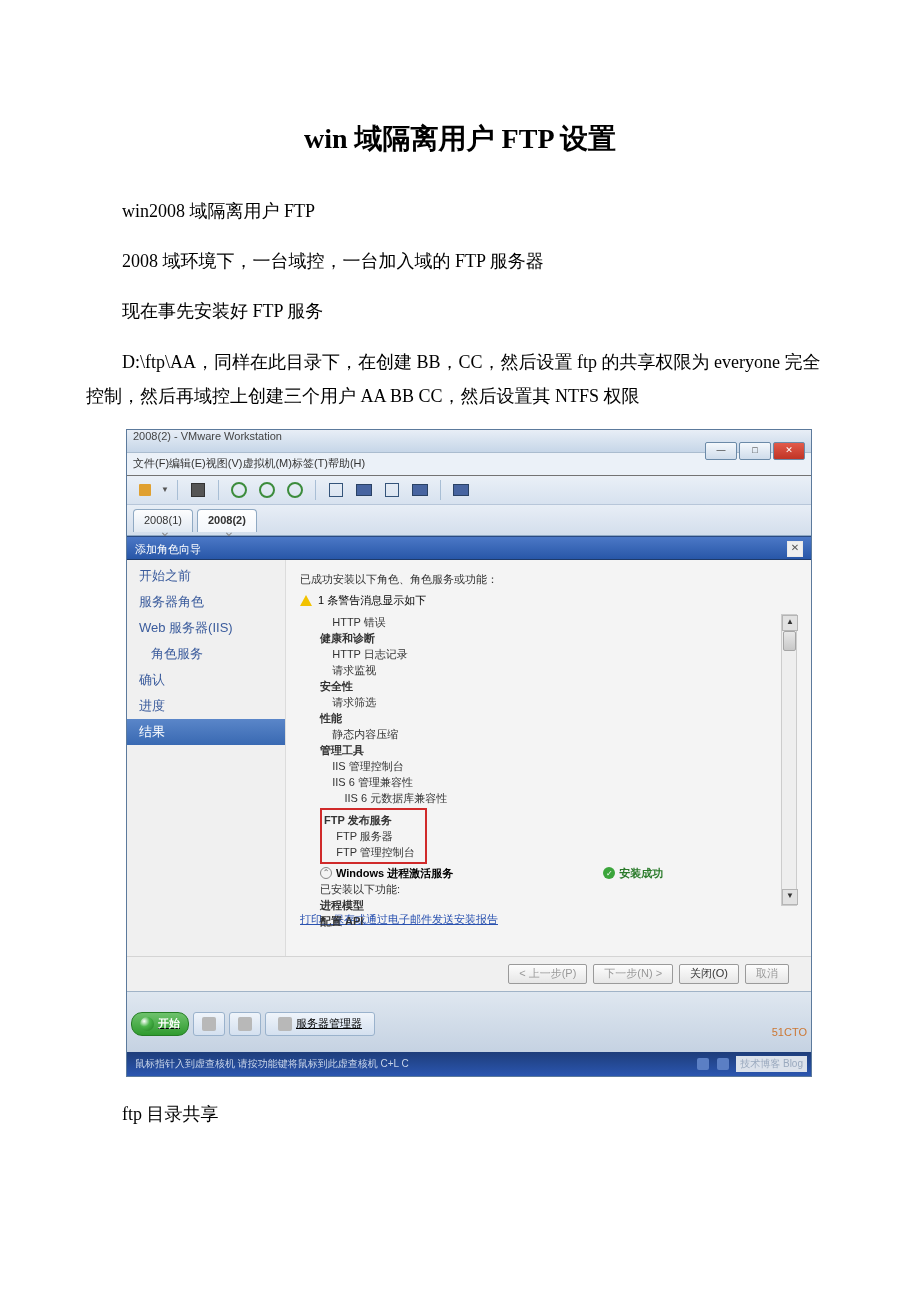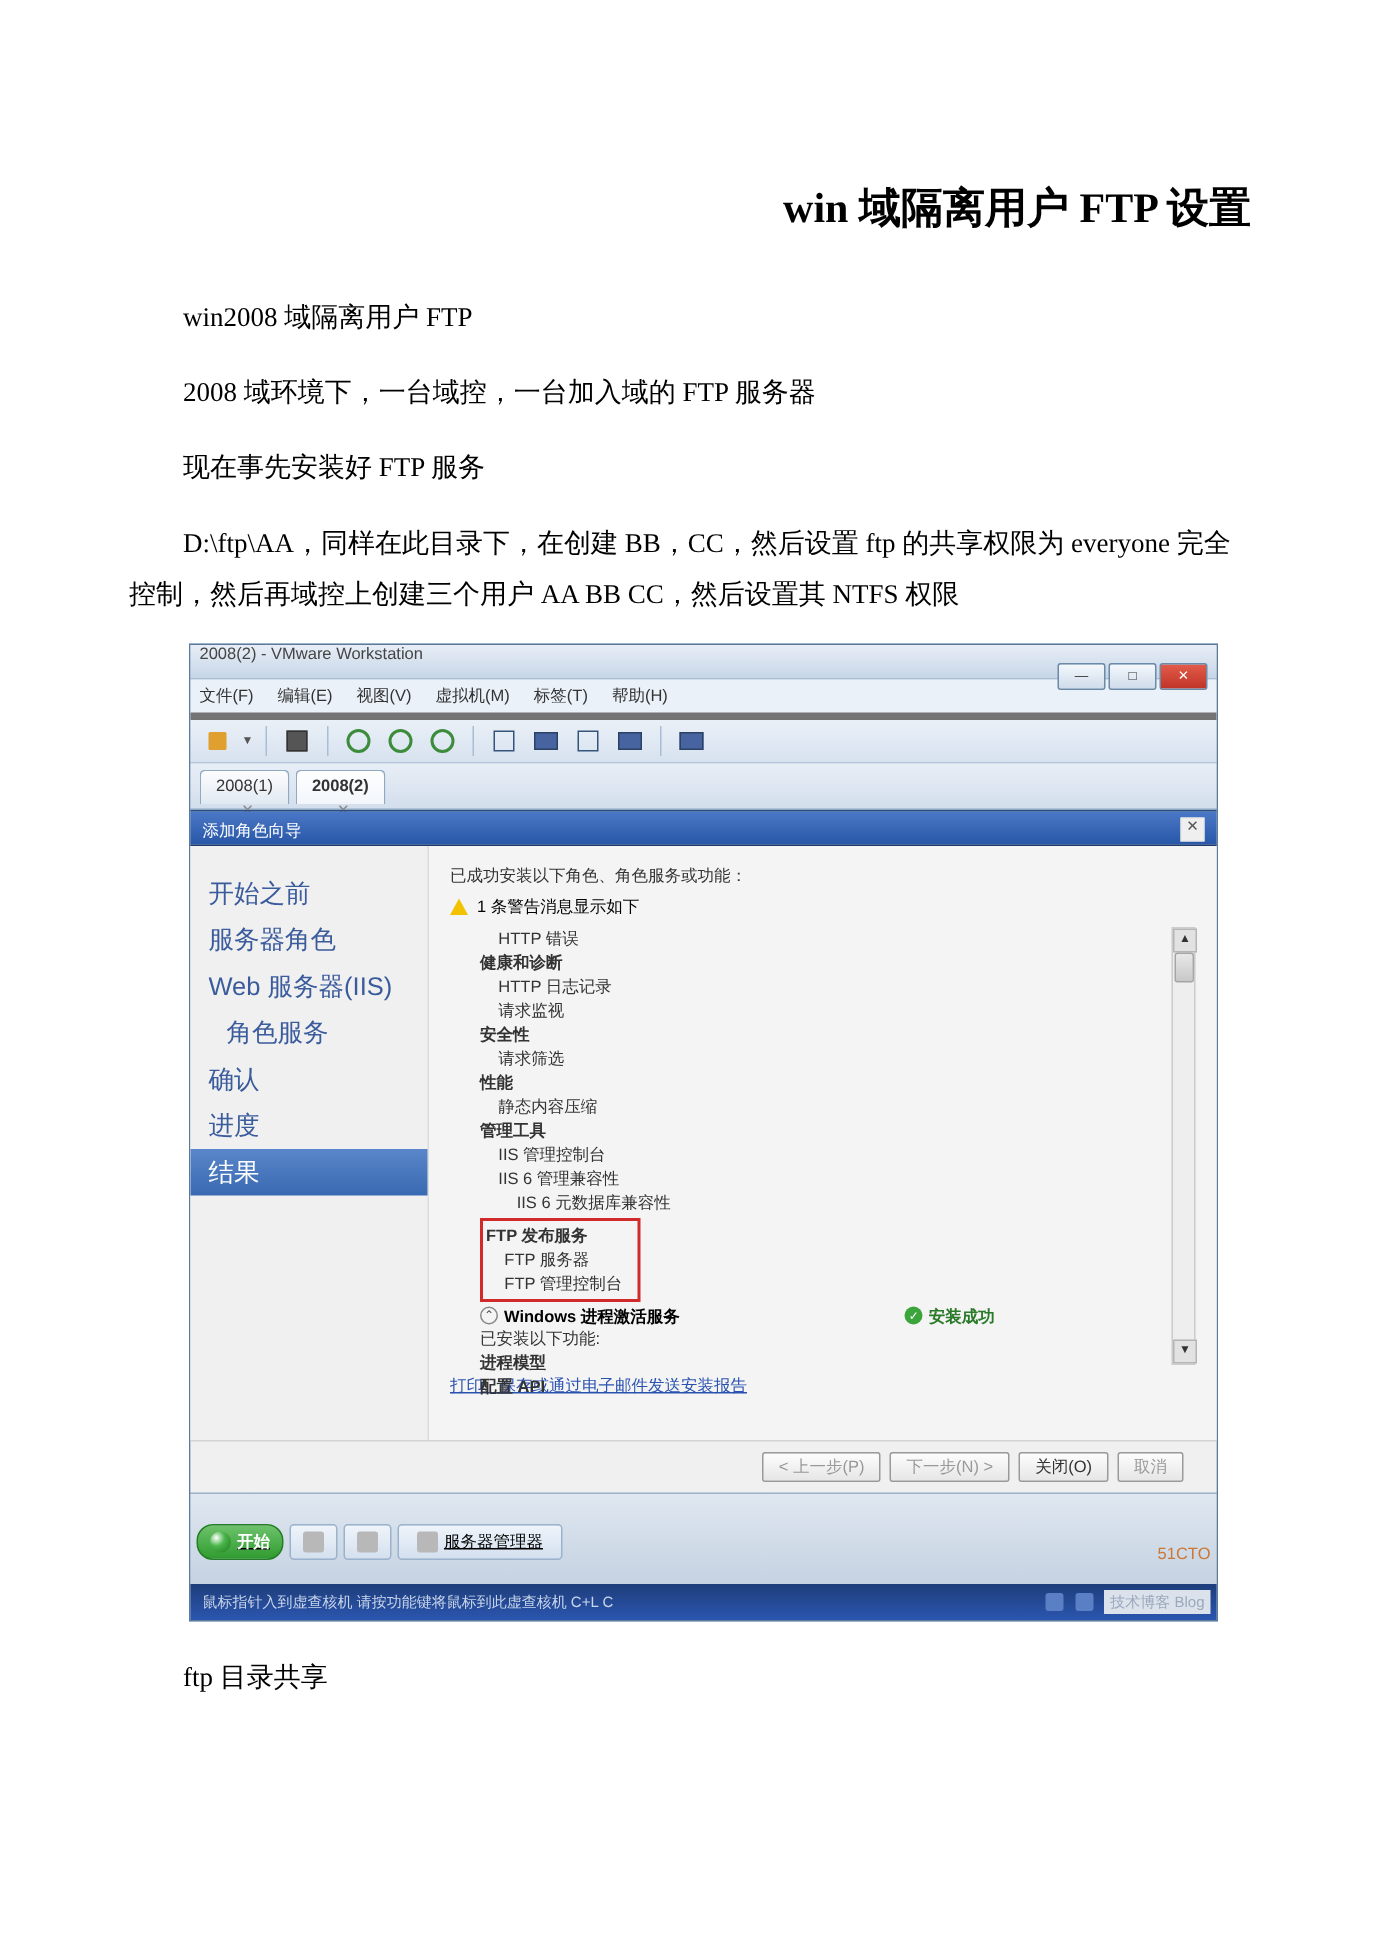--- a/index.html
+++ b/index.html
@@ -6,21 +6,21 @@
     margin: 0;
     padding: 0;
     background: #ffffff;
     font-family: "Times New Roman", "SimSun", serif;
     width: 920px;
   }
   .page {
     padding: 120px 86px 40px 86px;
   }
   h1 {
-    text-align: right;
+    text-align: center;
     font-size: 28px;
     font-weight: bold;
     margin: 0 0 36px 0;
     color: #000;
   }
   .para {
     font-size: 18px;
     line-height: 1.9;
     text-indent: 2em;
     margin: 0 0 16px 0;
@@ -69,24 +69,24 @@
     color: #333;
   }
   .win-close { background: linear-gradient(#e25b4b,#c03426); color:#fff;}
   
   .menubar {
     height: 22px;
     background: #ebf1f8;
     padding: 0 6px;
     display: flex;
     align-items: center;
-    gap: 16px;
+    gap: 0;
     font-size: 11px;
     color: #333;
-    border-bottom: 5px solid #737373;
+    border-bottom: 1px solid #737373;
   }
   
   .toolbar {
     height: 28px;
     background: linear-gradient(#eaf0f7,#d7e2ef);
     border-bottom: 1px solid #b7c6d9;
     padding: 0 6px;
     display: flex;
     align-items: center;
     gap: 4px;
@@ -182,22 +182,22 @@
   
   .wizard-body {
     display:flex;
     background:#f2f2f2;
     height: 396px;
   }
   .wizard-left {
     width: 158px;
     background:#f0f0f0;
     border-right: 1px solid #dcdcdc;
-    padding-top: 16px;
-    font-size: 17px;
+    padding-top: 3px;
+    font-size: 13px;
   }
   .wl-item {
     padding: 4px 12px;
     color:#3a5b9c;
     cursor: default;
   }
   .wl-item.indent { padding-left: 24px; }
   .wl-item.active {
     background: linear-gradient(#5a86c9,#3969b2);
     color:#fff;

